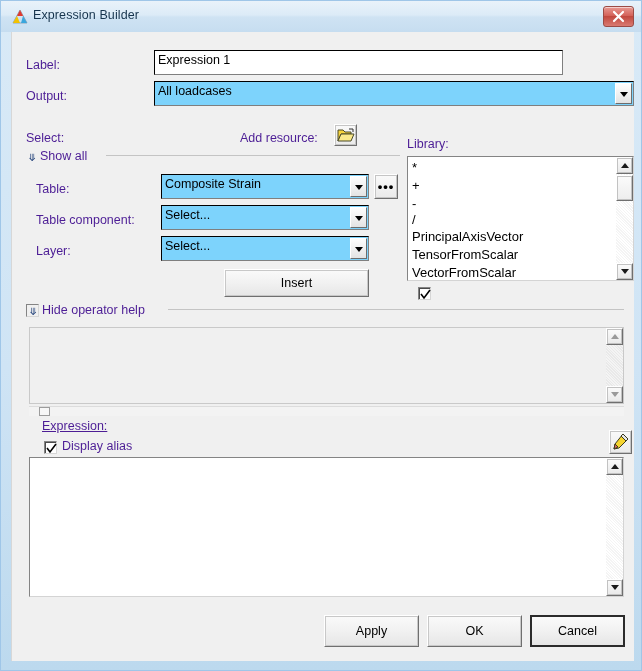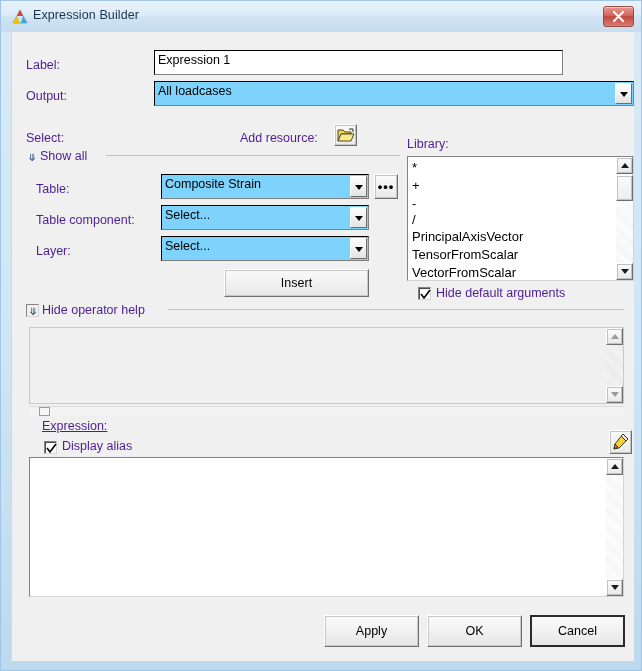--- a/index.html
+++ b/index.html
@@ -375,21 +375,20 @@
         <div class="sbthumb" style="top:18px; height:26px;"></div>
         <div class="sbbtn down"></div>
       </div>
     </div>
 
     <div class="chk" style="left:406px; top:255px;">
       <svg width="11" height="11" viewBox="0 0 11 11">
         <path d="M1,5 L4,9 L10,1" fill="none" stroke="#000" stroke-width="1.6"></path>
       </svg>
     </div>
-    <span class="lbl" style="left:424px; top:254px;">Hide default arguments</span>
 
     <div class="chk" style="left:14px; top:272px; box-shadow:none; background:#f0f0f0;">
       <span class="chev" style="left:2px; top:2px; color:#23427a;">⤋</span>
     </div>
     <span class="lbl" style="left:30px; top:271px;">Hide operator help</span>
     <div class="sepline" style="left:156px; top:277px; width:456px;"></div>
 
     <div class="sunken flat" style="left:17px; top:295px; width:595px; height:77px;">
       <div class="vsb disabled" style="height:75px; background:#f0f0f0; background-image:repeating-linear-gradient(45deg,#e9e9e9 0 1px,#f4f4f4 1px 2px);">
         <div class="sbbtn up"></div>

